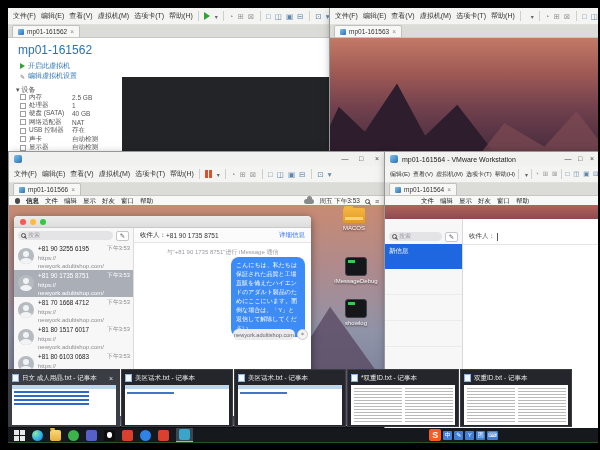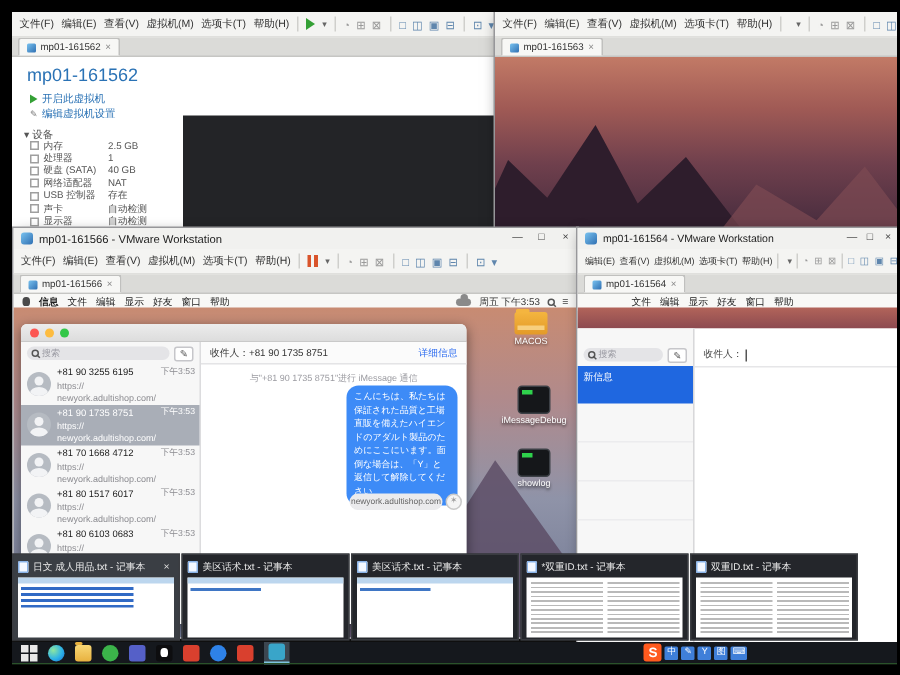--- a/index.html
+++ b/index.html
@@ -262,21 +262,20 @@
       <span>前往</span>
       <span>窗口</span>
       <span>帮助</span>
     </div>
     <div class="wallB"></div>
   </div>
 
   <div class="win" id="winC">
     <div class="wtitle">
       <span class="vmlogo"></span>
-      <span>mp01-161566 - VMware Workstation</span>
       <span class="wctrls">
         <span class="wc">—</span>
         <span class="wc">□</span>
         <span class="wc">×</span>
       </span>
     </div>
     <div class="vmbar">
       <span class="mi">文件(F)</span>
       <span class="mi">编辑(E)</span>
       <span class="mi">查看(V)</span>

